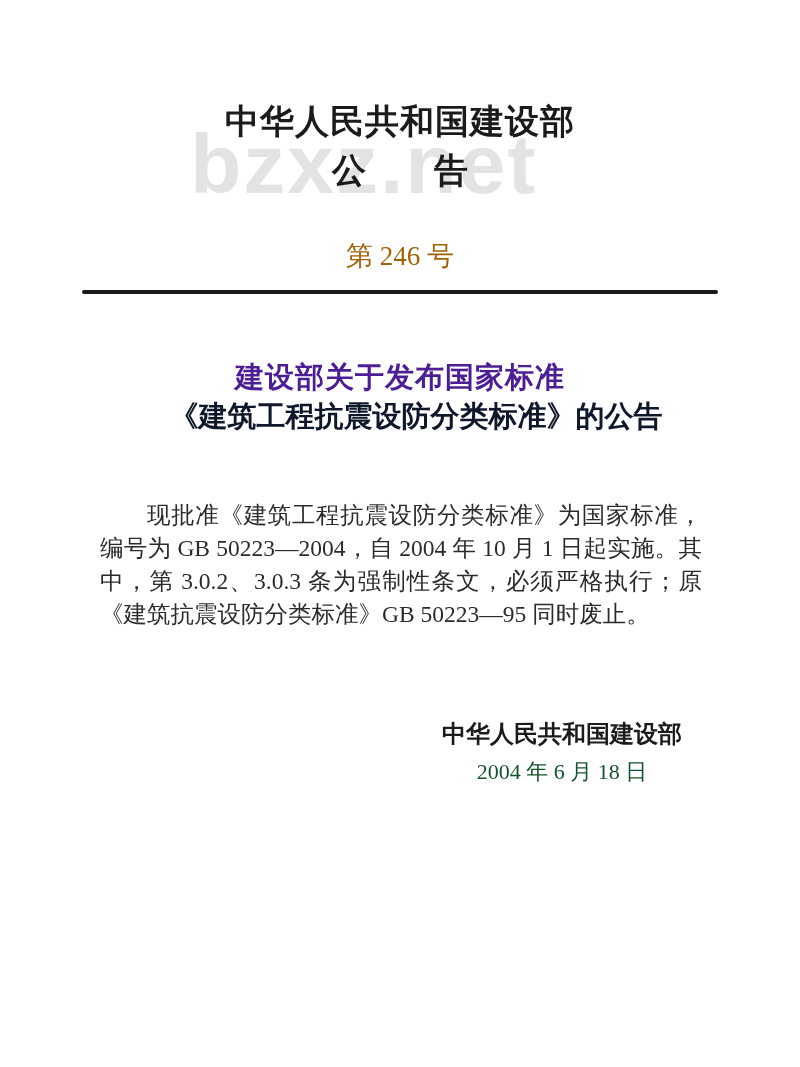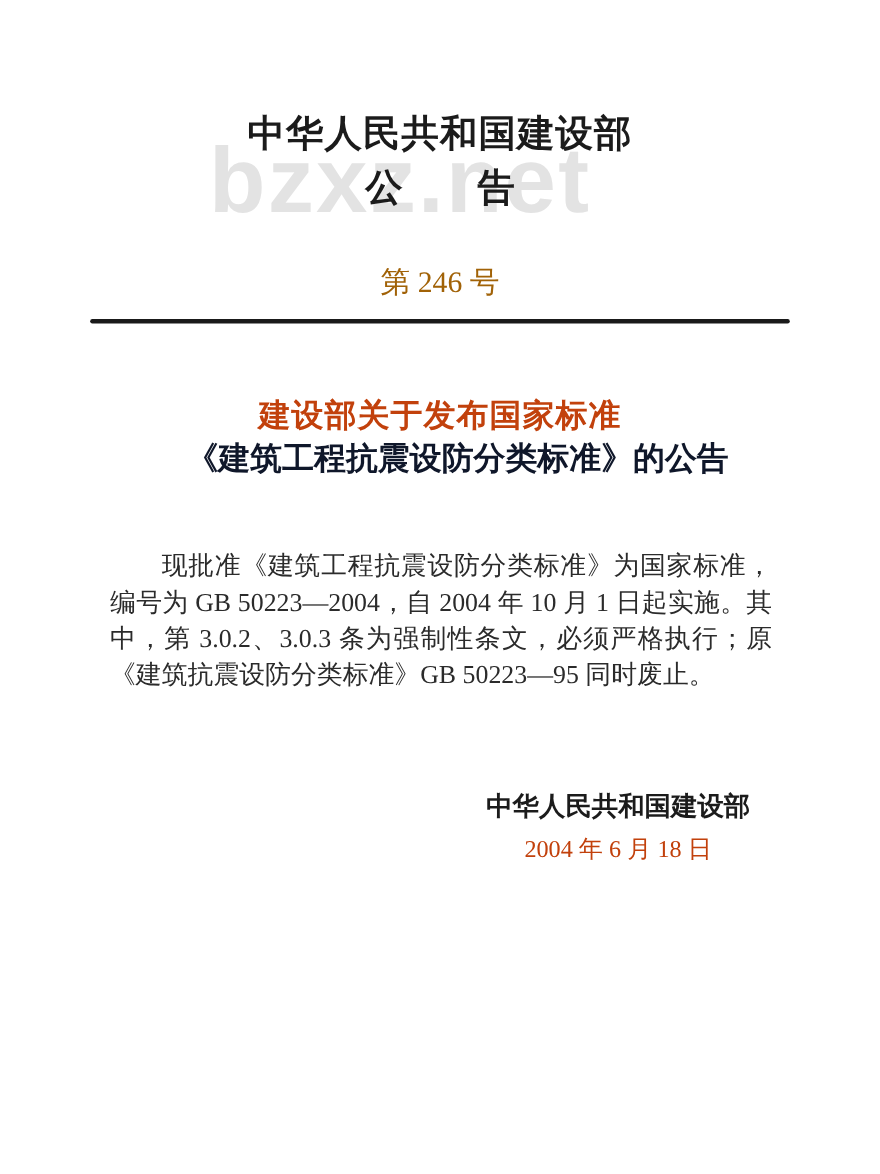--- a/index.html
+++ b/index.html
@@ -74,21 +74,21 @@
   }
   .heading-line1 {
     position: absolute;
     top: 358px;
     left: 0;
     width: 100%;
     text-align: center;
     font-size: 29px;
     font-weight: bold;
     letter-spacing: 1px;
-    color: #c2410c;
+    color: #4c1d95;
     z-index: 1;
   }
   .heading-line2 {
     position: absolute;
     top: 397px;
     left: 16px;
     width: 100%;
     text-align: center;
     font-size: 29px;
     font-weight: bold;
@@ -119,21 +119,21 @@
   }
   .signature-name {
     font-size: 24px;
     font-weight: bold;
     color: #1b1b1b;
     line-height: 28px;
   }
   .signature-date {
     margin-top: 11px;
     font-size: 22px;
-    color: #c2410c;
+    color: #14532d;
     line-height: 26px;
   }
 </style>
 </head>
 <body>
 
 <div class="page">
 
   <div class="watermark">bzxz.net</div>
 

